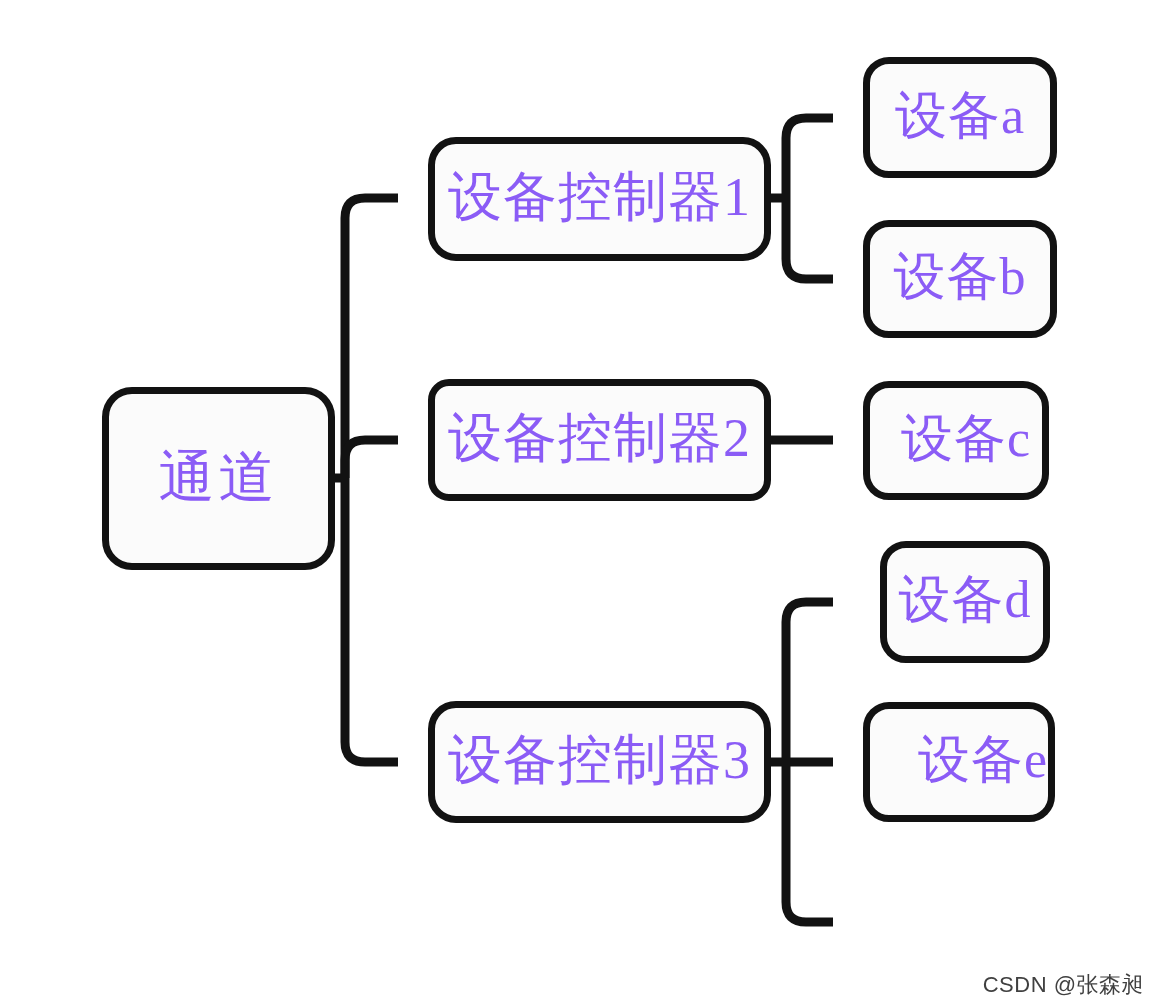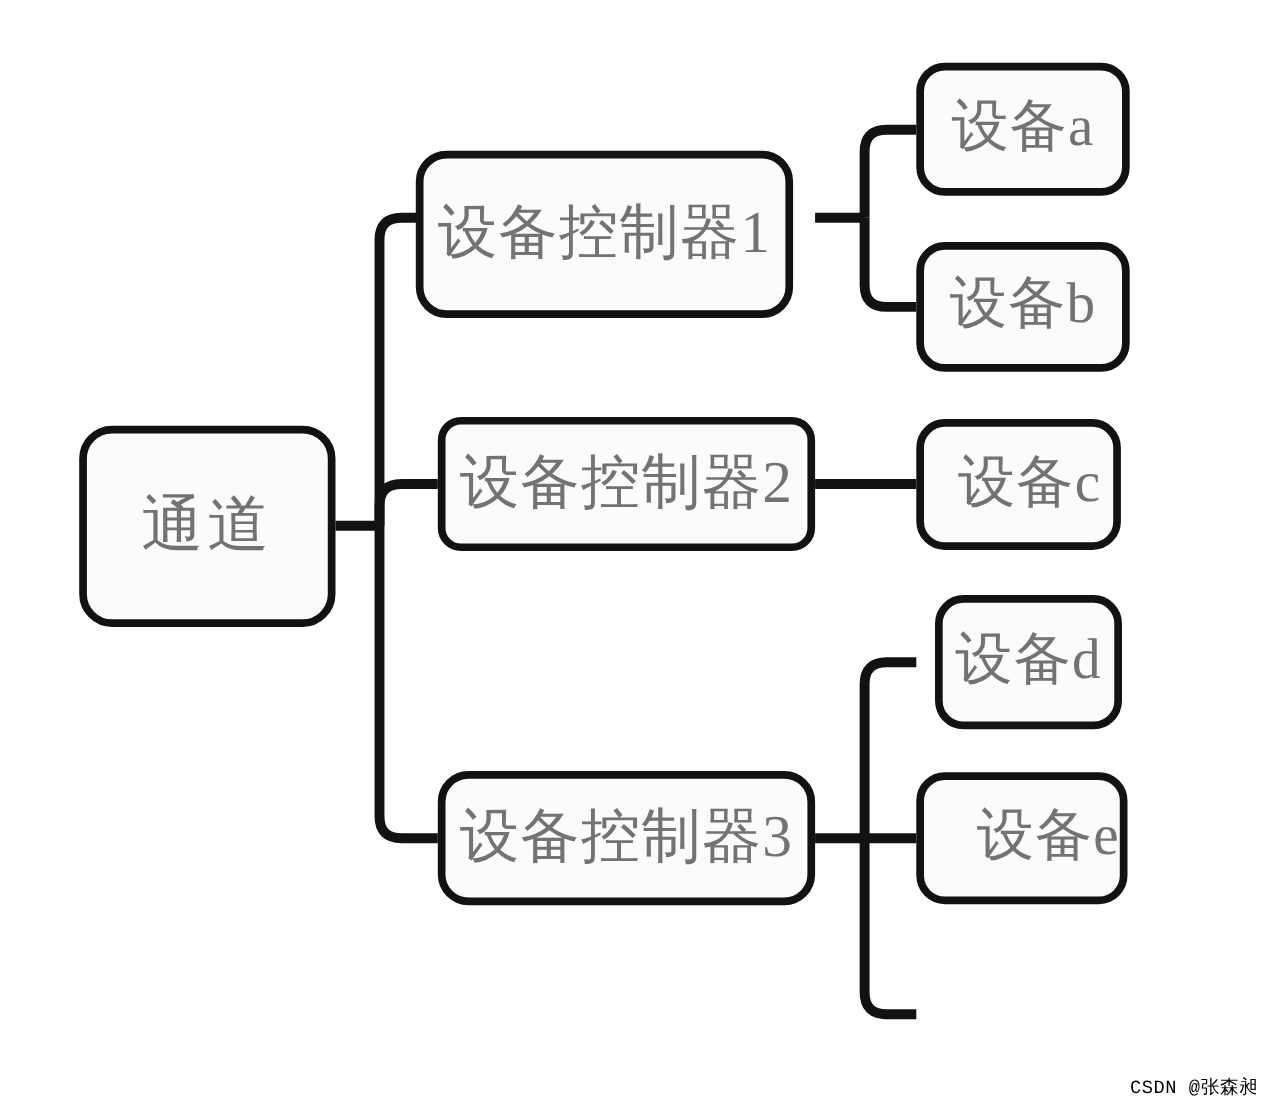--- a/index.html
+++ b/index.html
@@ -28,24 +28,25 @@
   }
   .node {
     position: absolute;
     box-sizing: border-box;
     background: #fbfbfb;
     border: 7px solid #121212;
     border-radius: 26px;
     display: flex;
     align-items: center;
     justify-content: center;
-    color: #737373;
+    color: #8b5cf6;
     line-height: 1;
     white-space: nowrap;
     z-index: 2;
+    margin-left: 30px;
   }
   .node-root {
     border-radius: 30px;
     font-size: 56px;
     letter-spacing: 4px;
   }
   .node-controller {
     border-radius: 28px;
     font-size: 54px;
     letter-spacing: 1px;
@@ -56,23 +57,23 @@
     letter-spacing: 1px;
   }
   .node-label {
     display: inline-block;
     transform: translateY(-2px);
   }
   #watermark {
     position: absolute;
     right: 14px;
     bottom: 8px;
-    font-family: Liberation Mono, monospace;
-    font-size: 17px;
-    color: #000000;
+    font-family: Liberation Sans, sans-serif;
+    font-size: 22px;
+    color: #404040;
     letter-spacing: 0.5px;
     z-index: 3;
     user-select: none;
   }
 </style>
 </head>
 <body>
 
 <div id="diagram-canvas">
 
@@ -98,21 +99,21 @@
       <path d="M 786 762 L 833 762"></path>
       <path d="M 786 762 L 786 902 Q 786 922 806 922 L 833 922"></path>
 
     </g>
   </svg>
 
   <div class="node node-root" style="left:72px; top:387px; width:233px; height:183px;">
     <span class="node-label">通道</span>
   </div>
 
-  <div class="node node-controller" style="left:378px; top:137px; width:343px; height:152px;">
+  <div class="node node-controller" style="left:398px; top:137px; width:343px; height:124px;">
     <span class="node-label">设备控制器1</span>
   </div>
 
   <div class="node node-controller" style="left:398px; top:379px; width:343px; height:122px;border-radius:21px;">
     <span class="node-label">设备控制器2</span>
   </div>
 
   <div class="node node-controller" style="left:398px; top:701px; width:343px; height:122px;">
     <span class="node-label">设备控制器3</span>
   </div>

